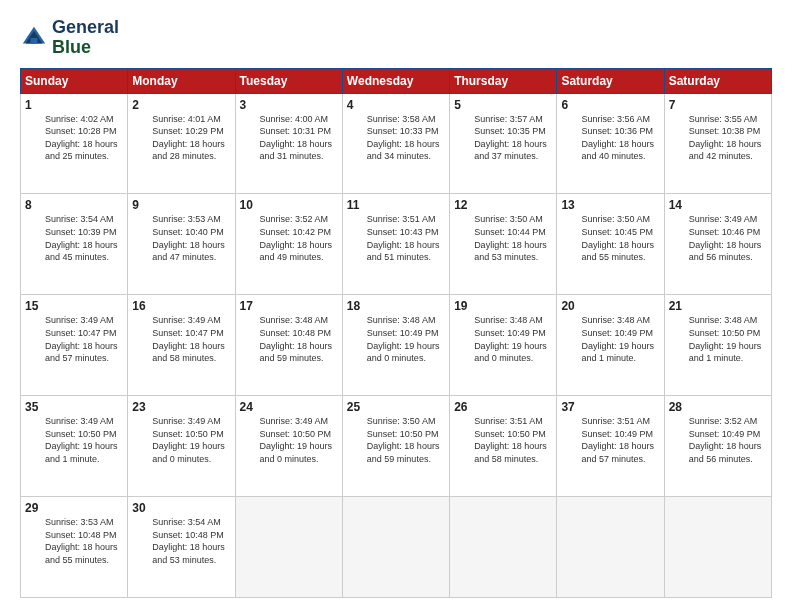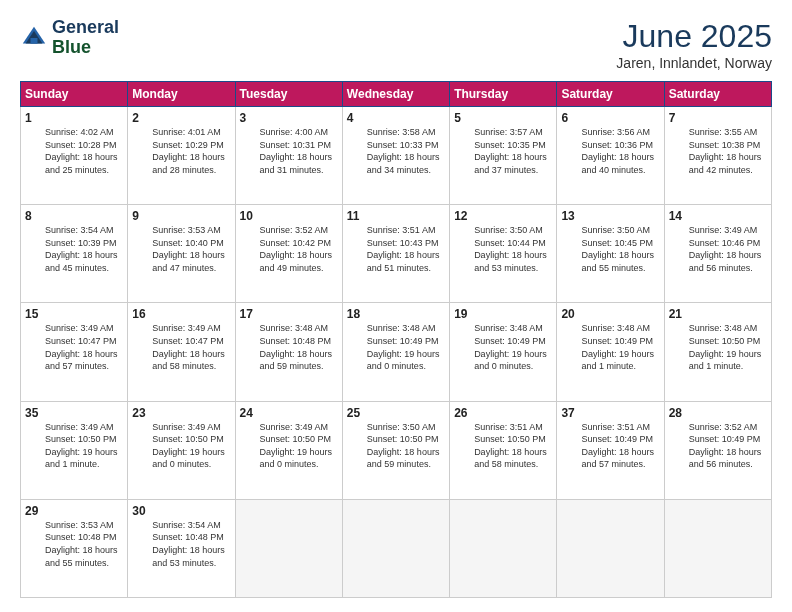--- a/index.html
+++ b/index.html
@@ -12,23 +12,23 @@
     }
     .page {
       width: 792px;
       height: 612px;
       padding: 18px 20px 14px 20px;
       display: flex;
       flex-direction: column;
     }
     .header {
       display: flex;
-      justify-content: space-between;
       align-items: flex-start;
       margin-bottom: 10px;
+      gap: 13px;
     }
     .logo {
       display: flex;
       align-items: center;
       gap: 4px;
     }
     .logo-text {
       font-size: 18px;
       font-weight: bold;
       color: #1a3a5c;
@@ -54,21 +54,21 @@
       color: #333;
     }
     .calendar {
       flex: 1;
       border: 1px solid #ccc;
       border-collapse: collapse;
       width: 100%;
       table-layout: fixed;
     }
     .calendar th {
-      background: #be185d;
+      background: #b91c1c;
       color: #fff;
       font-size: 12px;
       font-weight: bold;
       padding: 5px 4px;
       text-align: left;
       border: 1px solid #1a4a8a;
     }
     .calendar td {
       vertical-align: top;
       padding: 4px 4px 3px 4px;
@@ -103,24 +103,20 @@
       <svg class="logo-icon" viewBox="0 0 40 40">
         <polygon points="20,4 36,28 4,28" fill="#2563a8"></polygon>
         <polygon points="20,10 32,28 8,28" fill="#1a3a5c"></polygon>
         <rect x="15" y="20" width="10" height="8" fill="#2563a8"></rect>
       </svg>
       <div>
         <div class="logo-text" style="color:#1a3a5c;">General</div>
         <div class="logo-text logo-blue">Blue</div>
       </div>
     </div>
-    <div class="title-block">
-      <div class="month-title">June 2025</div>
-      <div class="location">Jaren, Innlandet, Norway</div>
-    </div>
   </div>
 
   <table class="calendar">
     <thead>
       <tr>
         <th>Sunday</th>
         <th>Monday</th>
         <th>Tuesday</th>
         <th>Wednesday</th>
         <th>Thursday</th>

